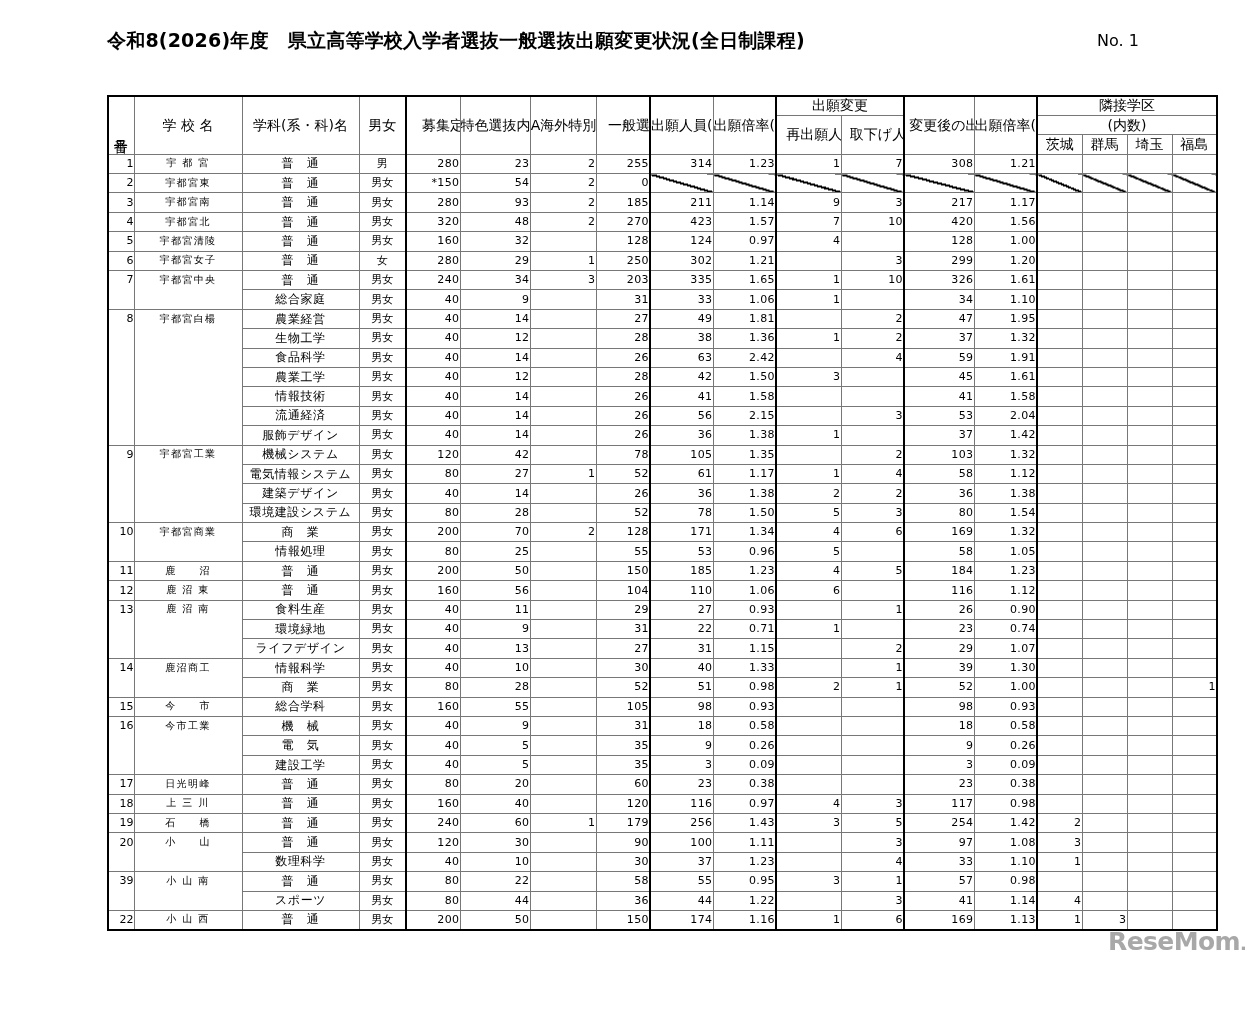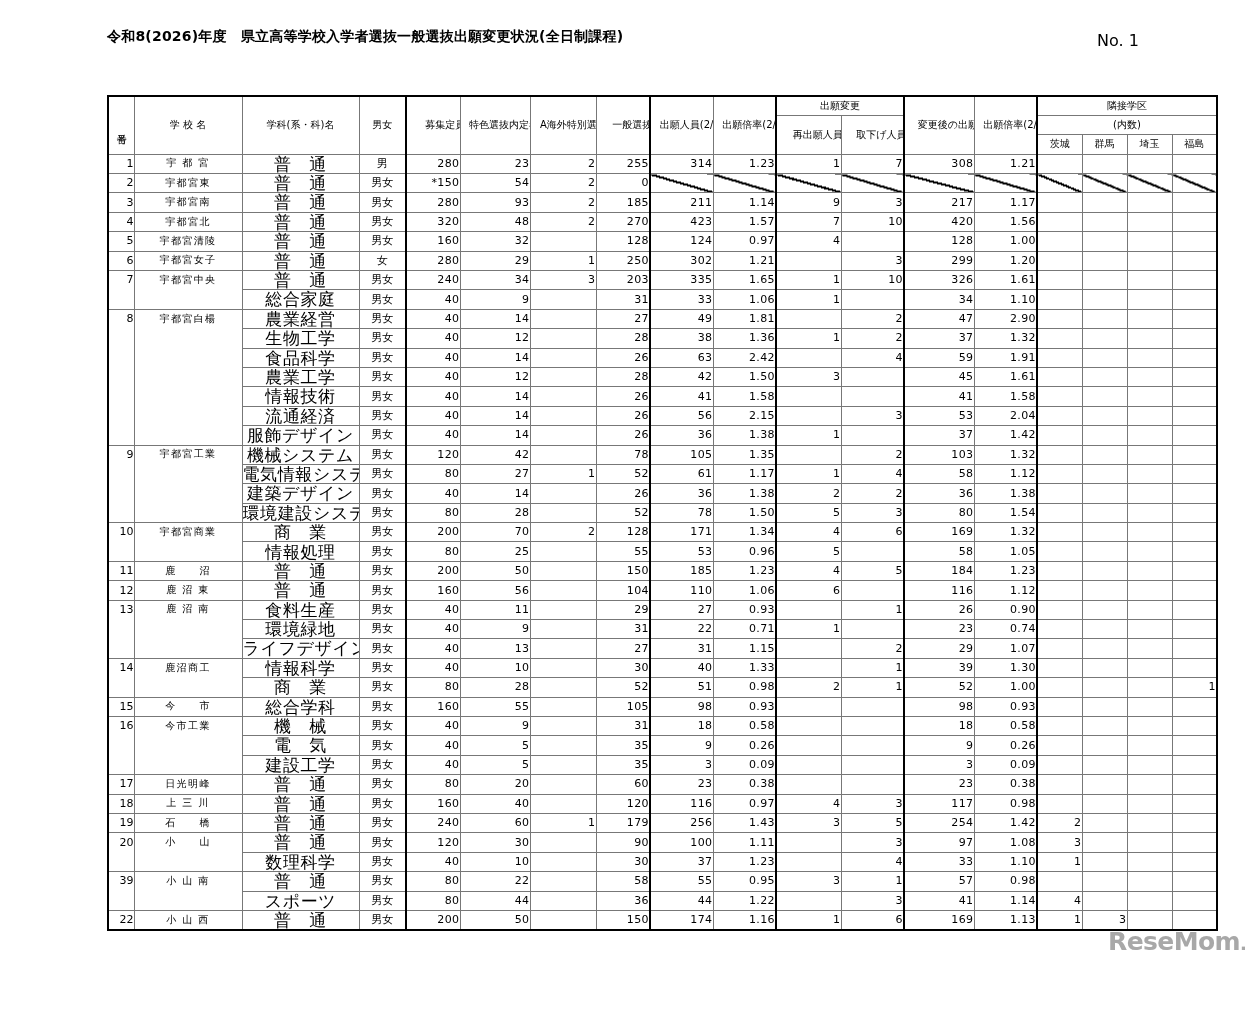--- a/index.html
+++ b/index.html
@@ -13,21 +13,21 @@
     position: relative;
     width: 1253px; height: 1012px;
     background: #fff;
     overflow: hidden;
   }
 
   
   #doc-title {
     position: absolute;
     left: 107px; top: 28px;
-    font-size: 14px;
+    font-size: 19px;
     font-weight: bold;
     letter-spacing: 0.2px;
     color: #000;
     white-space: nowrap;
   }
   #page-no {
     position: absolute;
     left: 1097px; top: 31px;
     font-size: 16px;
     color: #000;
@@ -56,37 +56,37 @@
     overflow: hidden;
     white-space: nowrap;
   }
   
   table.sheet { border: 2px solid #000; }
   .hv-l { border-left: 2px solid #000 !important; }
   .hv-r { border-right: 2px solid #000 !important; }
 
   thead th {
     font-weight: normal;
-    font-size: 10px;
+    font-size: 14px;
     text-align: center;
     padding: 1px 1px;
     line-height: 1.12;
   }
   .vtxt {
     writing-mode: vertical-rl;
     text-orientation: upright;
     letter-spacing: 1px;
     margin: 0 auto;
     line-height: 1;
   }
 
   td.num { text-align: right; padding-right: 4px; font-size: 11px; letter-spacing: .4px; }
   td.ctr { text-align: center; font-size: 11px; }
   td.sch { text-align: center;  padding-left: 5px; font-size: 10px; letter-spacing: 1.4px; }
-  td.dep { text-align: center; font-size: 17px; letter-spacing: .6px; }
+  td.dep { text-align: center; font-size: 12px; letter-spacing: .6px; }
   td.idx { text-align: right;  padding-right: 4px; font-size: 11px; }
 
   
   .sp2 { letter-spacing: 7px; padding-left: 7px; }
 
   
   .nb { border-bottom: 1px solid transparent !important; }
 
   
   td.slash {
@@ -355,21 +355,21 @@
             <td class="ctr hv-r">男女</td>
             <td class="num">40</td>
             <td class="num">14</td>
             <td class="num"></td>
             <td class="num hv-r">27</td>
             <td class="num">49</td>
             <td class="num hv-r">1.81</td>
             <td class="num"></td>
             <td class="num hv-r">2</td>
             <td class="num">47</td>
-            <td class="num hv-r">2.90</td>
+            <td class="num hv-r">1.95</td>
             <td class="num"></td>
             <td class="num"></td>
             <td class="num"></td>
             <td class="num hv-r"></td>
           </tr>
           <tr>
             <td class="idx hv-l nb"></td>
             <td class="sch nb"></td>
             <td class="dep ">生物工学</td>
             <td class="ctr hv-r">男女</td>

